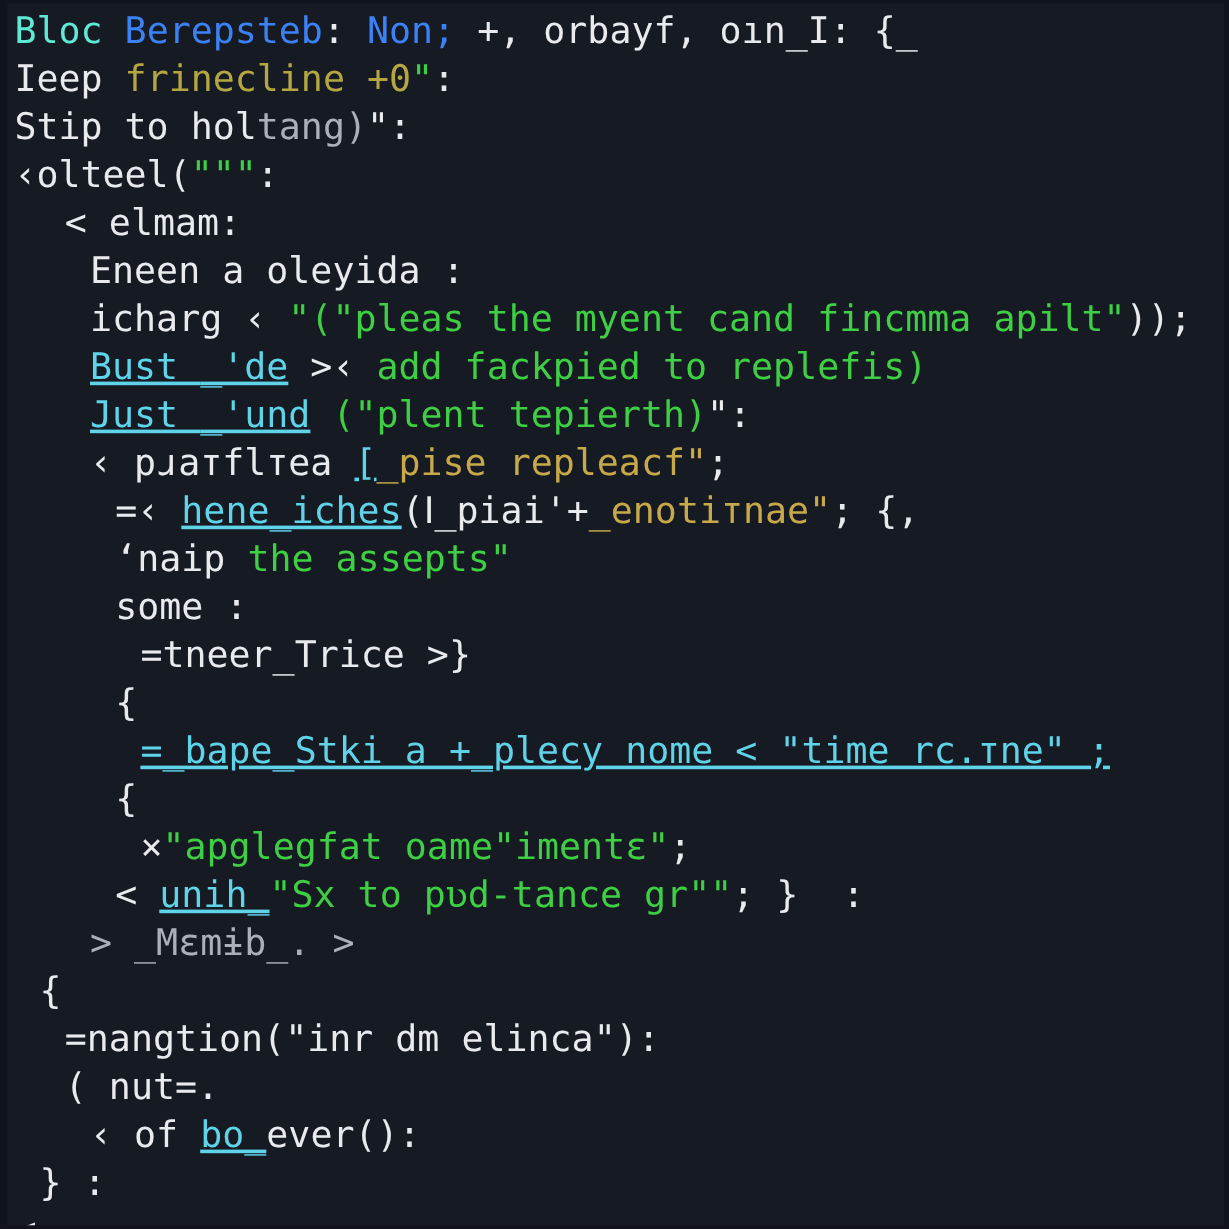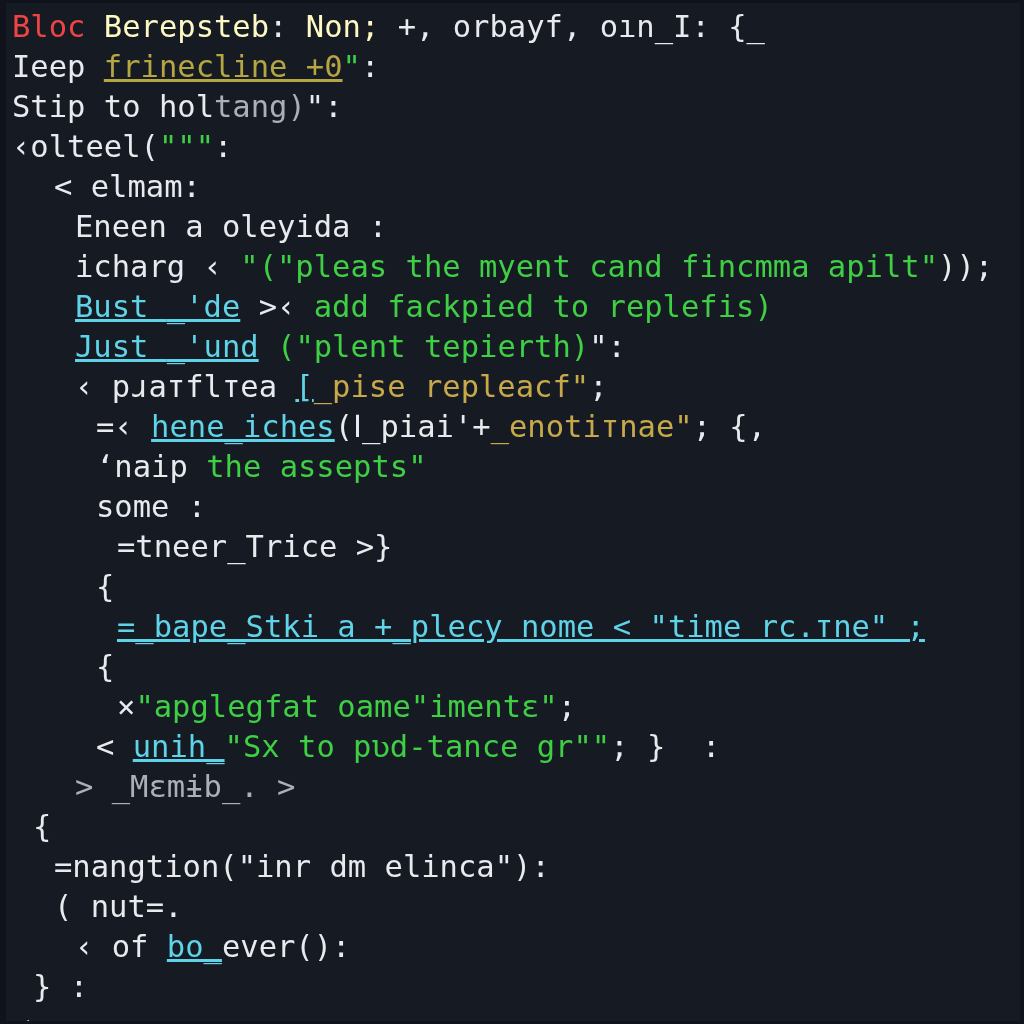--- a/index.html
+++ b/index.html
@@ -33,23 +33,23 @@
     font-weight: 500;
   }
   .ln {
     display: block;
     height: 40px;
     padding-left: 6px;
   }
   .tok { white-space: pre; }
   
   .c-white   { color: #e8eaed; }
-  .c-purple  { color: #ef4444; }
-  .c-orange  { color: #fef9c3; margin-top: 48px; }
-  .c-olive   { color: #b5a642; text-decoration: underline; }
+  .c-purple  { color: #5eead4; }
+  .c-orange  { color: #3b82f6; margin-top: 48px; }
+  .c-olive   { color: #b5a642; }
   .c-green   { color: #3fcf44; }
   .c-cyan    { color: #5fd3e8; text-decoration: underline; }
   .c-gold    { color: #c8a94a; }
   .c-dim     { color: #aab0b8; }
 </style>
 </head>
 <body>
 
 <div id="screen" style="background: rgb(22, 26, 35); border-color: rgb(16, 19, 27);">
   <div id="code" style="background: transparent;"><span class="ln" style="padding-left: 6px;"><span class="tok c-purple">Bloc</span><span class="tok c-white"> </span><span class="tok c-orange">Berepsteb</span><span class="tok c-white">: </span><span class="tok c-orange">Non;</span><span class="tok c-white"> +, orbayf, oın_I: {_</span></span><span class="ln" style="padding-left: 6px;"><span class="tok c-white">Ieep </span><span class="tok c-olive">frinecline +0</span><span class="tok c-green">"</span><span class="tok c-white">:</span></span><span class="ln" style="padding-left: 6px;"><span class="tok c-white">Stip to hol</span><span class="tok c-dim">tang)</span><span class="tok c-white">"</span><span class="tok c-white">:</span></span><span class="ln" style="padding-left: 6px;"><span class="tok c-white">‹olteel(</span><span class="tok c-green">"""</span><span class="tok c-white">:</span></span><span class="ln" style="padding-left: 48px;"><span class="tok c-white">&lt; elmam:</span></span><span class="ln" style="padding-left: 69px;"><span class="tok c-white">Eneen a oleyida :</span></span><span class="ln" style="padding-left: 69px;"><span class="tok c-white">icharg ‹ </span><span class="tok c-green">"("pleas the myent cand fincmma apilt"</span><span class="tok c-white">));</span></span><span class="ln" style="padding-left: 69px;"><span class="tok c-cyan">Bust </span><span class="tok c-cyan">_'de</span><span class="tok c-white"> &gt;‹ </span><span class="tok c-green">add fackpied to replefis)</span></span><span class="ln" style="padding-left: 69px;"><span class="tok c-cyan">Just </span><span class="tok c-cyan">_'und</span><span class="tok c-white"> </span><span class="tok c-green">("plent tepierth)</span><span class="tok c-white">":</span></span><span class="ln" style="padding-left: 69px;"><span class="tok c-white">‹ pɹaтflтea </span><span class="tok c-cyan">[</span><span class="tok c-gold">_pise repleacf"</span><span class="tok c-white">;</span></span><span class="ln" style="padding-left: 90px;"><span class="tok c-white">=‹ </span><span class="tok c-cyan">hene_iches</span><span class="tok c-white">(Ⅰ_piai'+</span><span class="tok c-gold">_enotiтnae"</span><span class="tok c-white">; {,</span></span><span class="ln" style="padding-left: 90px;"><span class="tok c-white">ʻnaip </span><span class="tok c-green">the assepts"</span></span><span class="ln" style="padding-left: 90px;"><span class="tok c-white">some :</span></span><span class="ln" style="padding-left: 111px;"><span class="tok c-white">=tneer_Trice &gt;}</span></span><span class="ln" style="padding-left: 90px;"><span class="tok c-white">{</span></span><span class="ln" style="padding-left: 111px;"><span class="tok c-cyan">=_bape_Stki a +_plecy nome &lt; "time rс.тne" ;</span></span><span class="ln" style="padding-left: 90px;"><span class="tok c-white">{</span></span><span class="ln" style="padding-left: 111px;"><span class="tok c-white">×</span><span class="tok c-green">"apglegfat oame"imentɛ"</span><span class="tok c-white">;</span></span><span class="ln" style="padding-left: 90px;"><span class="tok c-white">&lt; </span><span class="tok c-cyan">unih_</span><span class="tok c-green">"Sx to pʋd-tance gr""</span><span class="tok c-white">; }  :</span></span><span class="ln" style="padding-left: 69px;"><span class="tok c-dim">&gt; _Mɛmɨb_. &gt;</span></span><span class="ln" style="padding-left: 27px;"><span class="tok c-white">{</span></span><span class="ln" style="padding-left: 48px;"><span class="tok c-white">=nangtion("inr dm elinca"):</span></span><span class="ln" style="padding-left: 48px;"><span class="tok c-white">( nut=.</span></span><span class="ln" style="padding-left: 69px;"><span class="tok c-white">‹ of </span><span class="tok c-cyan">bo_</span><span class="tok c-white">ever():</span></span><span class="ln" style="padding-left: 27px;"><span class="tok c-white">} :</span></span><span class="ln" style="padding-left: 6px;"><span class="tok c-white">&lt;</span></span></div>

